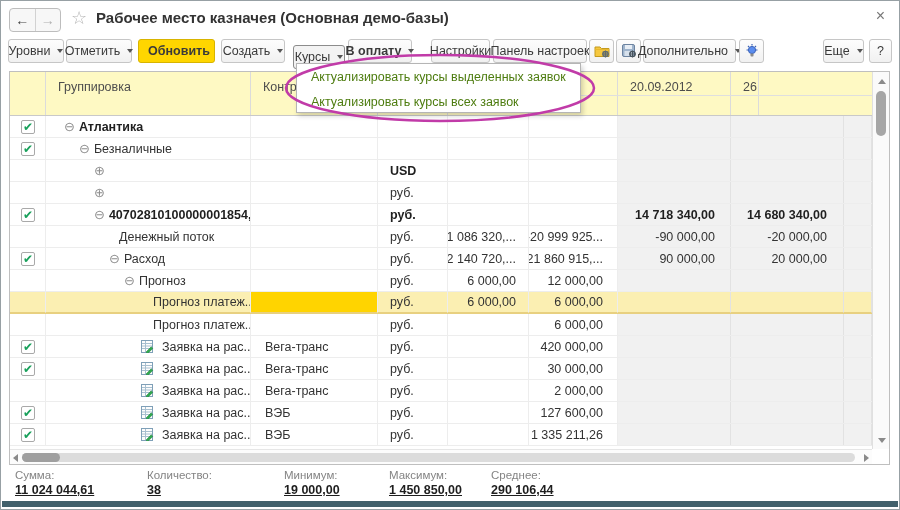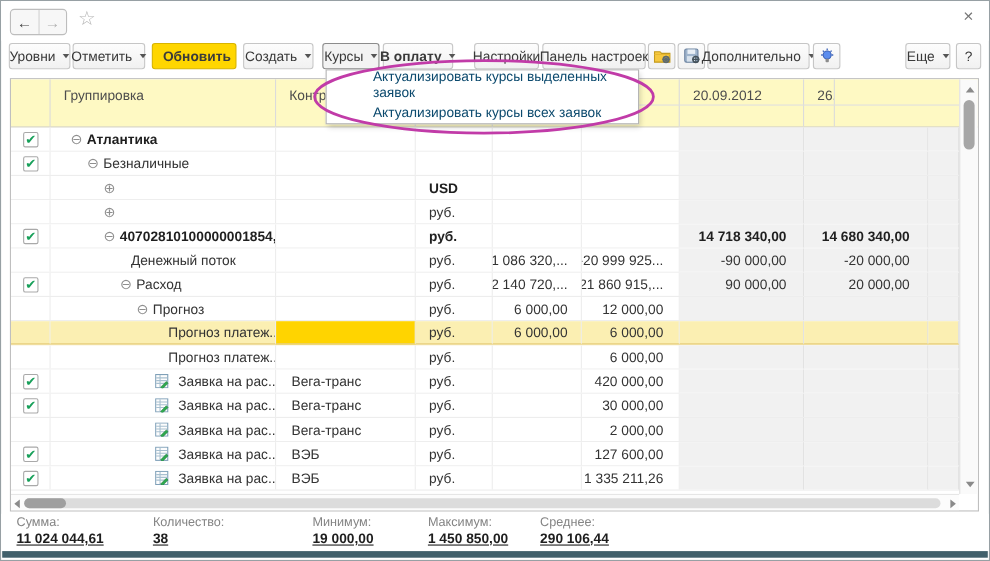--- a/index.html
+++ b/index.html
@@ -65,21 +65,21 @@
   .down { left:5px; bottom:6px; border-left:4px solid transparent; border-right:4px solid transparent; border-top:5px solid #8A8A8A; }
   .hscroll { position:absolute; left:0; top:377px; width:862px; height:15px; background:#FCFCFC; border-top:1px solid #E6E6E6; }
   .htrack { position:absolute; left:12px; top:3px; width:833px; height:9px; background:#DCDCDC; border-radius:5px; }
   .hthumb { position:absolute; left:0; top:0; width:38px; height:9px; background:#9F9F9F; border-radius:5px; }
   .left-ar { left:3px; top:4px; border-top:4px solid transparent; border-bottom:4px solid transparent; border-right:5px solid #8A8A8A; }
   .right-ar { right:3px; top:4px; border-top:4px solid transparent; border-bottom:4px solid transparent; border-left:5px solid #8A8A8A; }
 
   
   .menu { position:absolute; left:295px; top:62px; width:285px; height:50px; background:#fff;
           border:1px solid #B5B5B5; box-shadow:2px 3px 5px rgba(0,0,0,0.18); z-index:10; }
-  .mitem { height:25px; display:flex; align-items:center; padding-left:42px; font-size:12.5px; color:#0c4a6e; }
+  .mitem { height:25px; display:flex; align-items:center; padding-left:14px; font-size:12.5px; color:#4d7c0f; }
   .ellipse-svg { position:absolute; left:281px; top:50px; z-index:11; pointer-events:none; }
 
   
   .statusbar { position:absolute; left:0; top:466px; width:100%; height:34px; background:#fff; }
   .stat { position:absolute; top:2px; }
   .stat .lbl { font-size:11.5px; color:#848484; }
   .stat .val { font-size:12.5px; font-weight:bold; color:#1E1E1E; margin-top:2px;text-decoration:underline; }
 </style>
 </head>
 <body>
@@ -89,20 +89,21 @@
   <div class="titlebar">
     <div class="navgroup">
       <div class="navbtn back">
           <span>←</span>
         </div>
       <div class="navbtn fwd">
           <span>→</span>
         </div>
     </div>
     <div class="star">☆</div>
+    <div class="wtitle">Рабочее место казначея (Основная демо-базы)</div>
     <div class="wclose">×</div>
   </div>
 
   <div class="toolbar">
     <div class="tbtn" style="left:7px;width:56px;">
         <span>Уровни</span>
         <span class="dar"></span>
       </div>
     <div class="tbtn" style="left:65px;width:66px;">
         <span>Отметить</span>
@@ -112,21 +113,21 @@
       <svg class="icon16" style="width:13px;height:13px;margin-right:5px;" viewBox="0 0 14 14">
         <path d="M7 1.5 A5.5 5.5 0 1 0 12.5 7" fill="none" stroke="#1FA33C" stroke-width="2"></path>
         <polygon points="7,0 11.5,1.5 7.5,5" fill="#1FA33C"></polygon>
       </svg>
       <span>Обновить</span>
     </div>
     <div class="tbtn" style="left:220px;width:64px;">
         <span>Создать</span>
         <span class="dar"></span>
       </div>
-    <div class="tbtn pressed" style="left:292px;width:52px;">
+    <div class="tbtn pressed" style="left:292px;width:52px;margin-top:6px;">
         <span>Курсы</span>
         <span class="dar"></span>
       </div>
     <div class="tbtn boldtxt" style="left:347px;width:64px;">
         <span>В оплату</span>
         <span class="dar"></span>
       </div>
     <div class="tbtn" style="left:430px;width:59px;">
         <span>Настройки</span>
       </div>
@@ -447,21 +448,21 @@
   </div>
   <svg class="ellipse-svg" width="316" height="74">
     <ellipse cx="158" cy="37" rx="154" ry="33" fill="none" stroke="#C13BA8" stroke-width="2.5"></ellipse>
   </svg>
 
   <div class="statusbar">
     <div class="stat" style="left:14px;">
         <div class="lbl">Сумма:</div>
         <div class="val">11 024 044,61</div>
       </div>
-    <div class="stat" style="left:138px;">
+    <div class="stat" style="left:146px;">
         <div class="lbl">Количество:</div>
         <div class="val">38</div>
       </div>
     <div class="stat" style="left:283px;">
         <div class="lbl">Минимум:</div>
         <div class="val">19 000,00</div>
       </div>
     <div class="stat" style="left:388px;">
         <div class="lbl">Максимум:</div>
         <div class="val">1 450 850,00</div>

